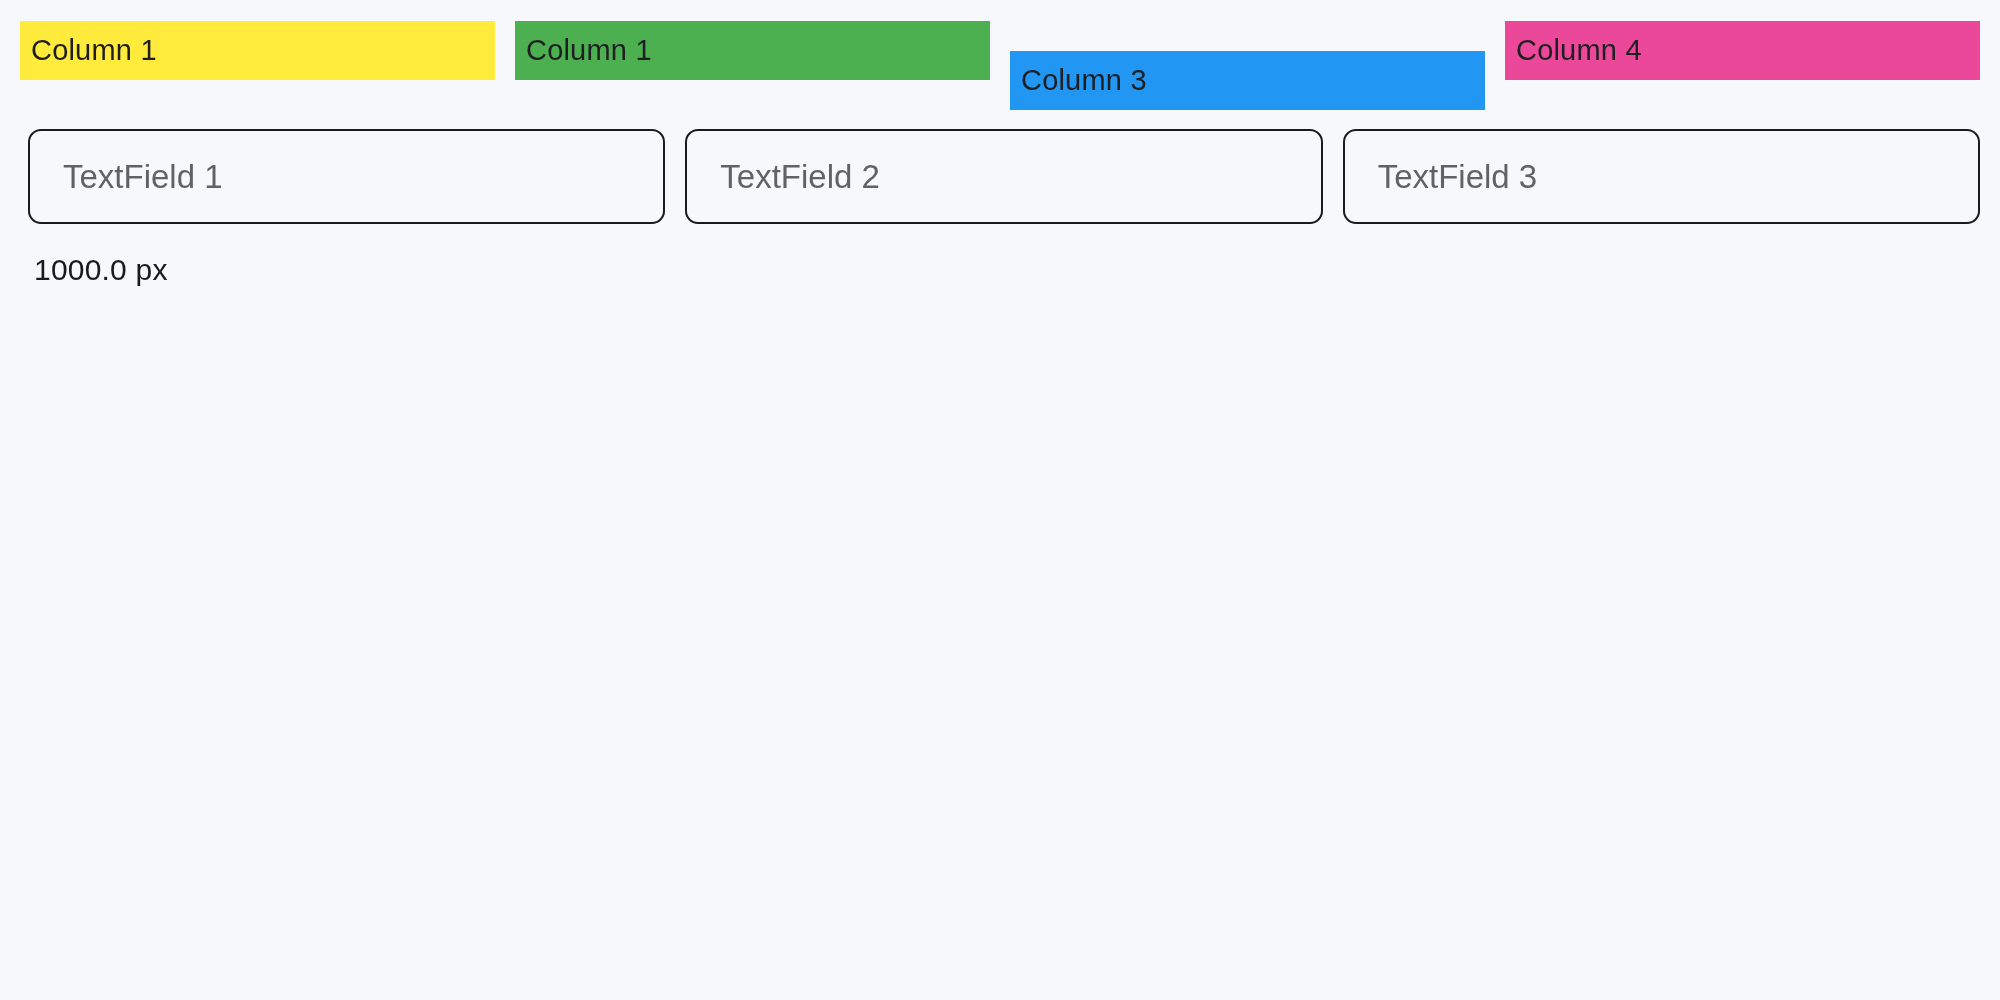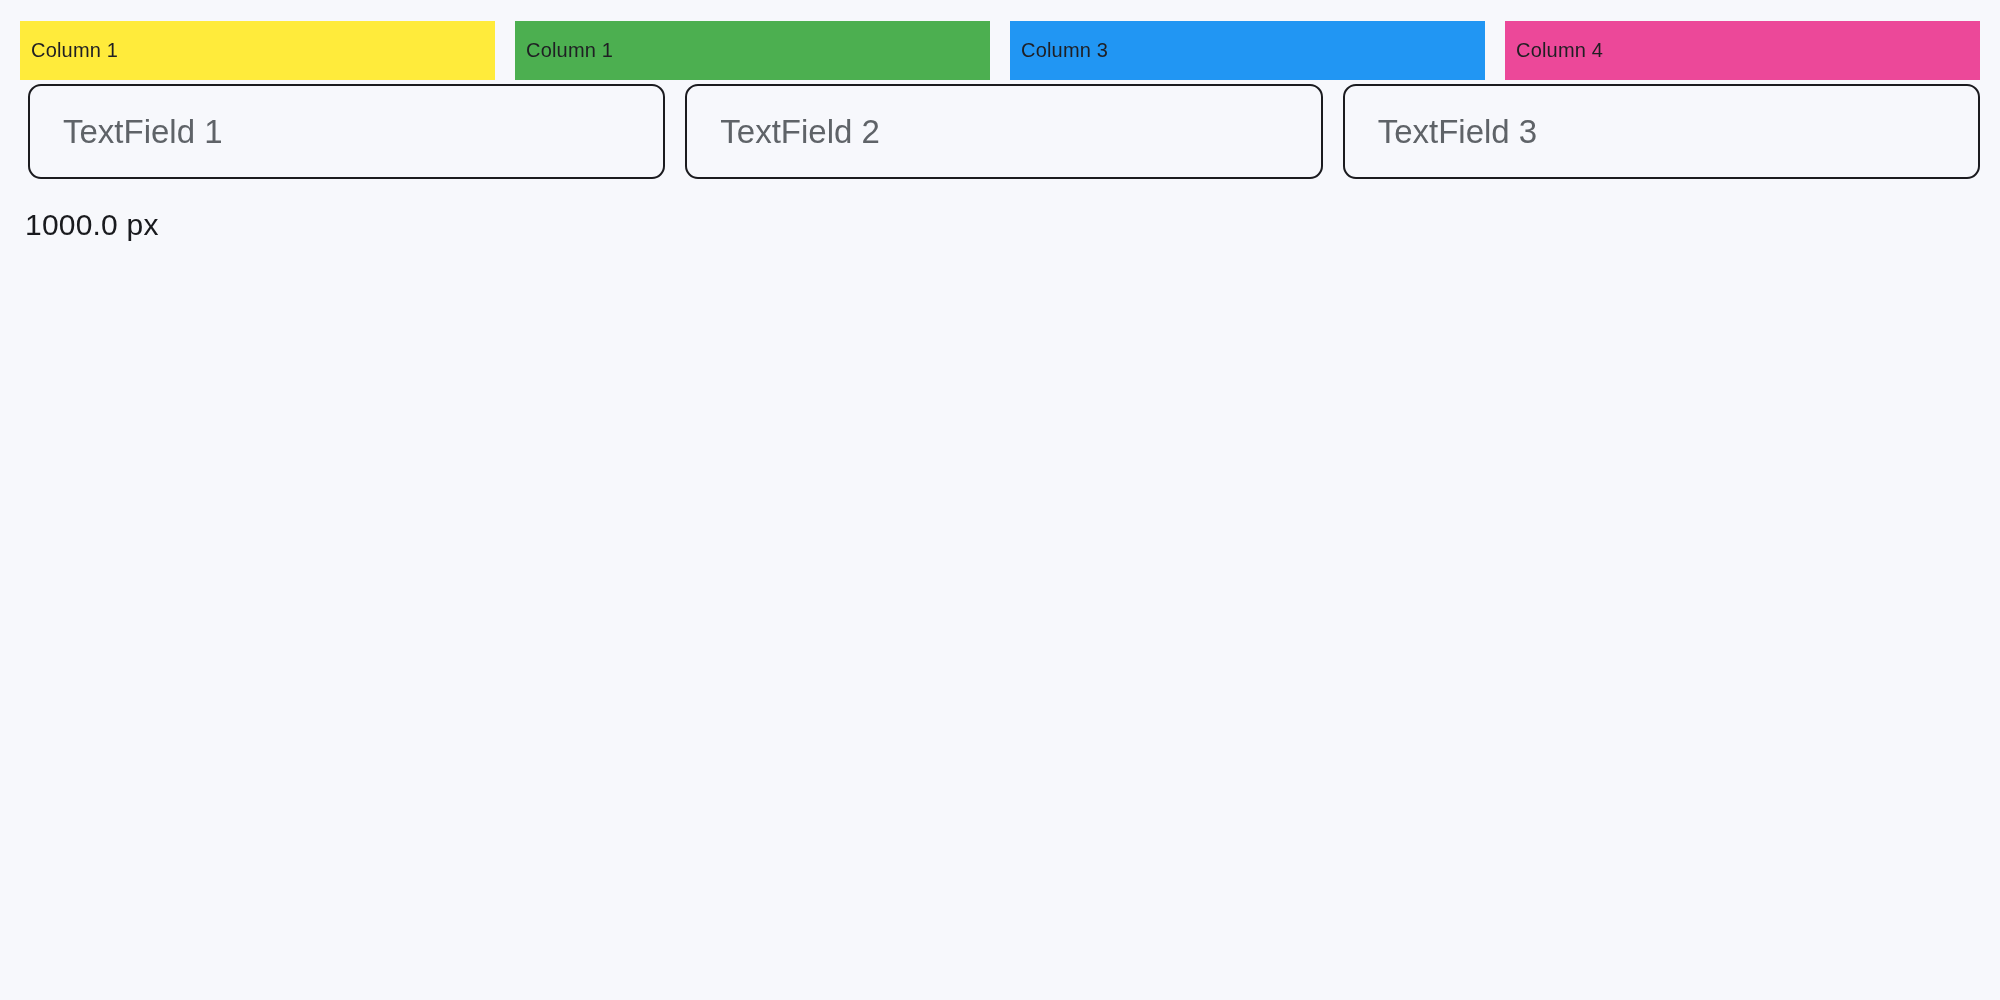--- a/index.html
+++ b/index.html
@@ -22,31 +22,31 @@
     width: 100%;
   }
   .column-block {
     flex: 1 1 0;
     height: 59px;
     display: flex;
     align-items: center;
     padding-left: 11px;
   }
   .column-label {
-    font-size: 20px;
+    font-size: 29px;
     color: #1f1f23;
     letter-spacing: 0.2px;
     white-space: nowrap;
   }
 
   .fields-row {
     display: flex;
     gap: 20px;
     width: 100%;
-    margin-top: 4px;
+    margin-top: 19px;
     padding-left: 8px;
   }
   .textfield {
     flex: 1 1 0;
     height: 95px;
     background: transparent;
     border: 2px solid #1b1b1f;
     border-radius: 13px;
     padding: 0 20px 0 33px;
     font-family: "Liberation Sans", "DejaVu Sans", sans-serif;
@@ -54,39 +54,39 @@
     color: #1b1b1f;
     outline: none;
   }
   .textfield::placeholder {
     color: #5f6368;
     opacity: 1;
   }
 
   .width-label {
     margin-top: 29px;
-    margin-left: 5px;
+    margin-left: 14px;
     font-size: 30px;
     color: #191a1e;
     letter-spacing: 0.2px;
   }
 </style>
 </head>
 <body style="background: rgb(247, 248, 252);">
 
 <div class="canvas">
 
   <div class="columns-row">
     <div class="column-block" style="background: rgb(255, 235, 59);">
       <span class="column-label">Column 1</span>
     </div>
     <div class="column-block" style="background: rgb(76, 175, 80);">
       <span class="column-label">Column 1</span>
     </div>
-    <div class="column-block" style="background: rgb(33, 150, 243);">
+    <div class="column-block" style="background: rgb(33, 150, 243); margin-top: 30px;">
       <span class="column-label">Column 3</span>
     </div>
     <div class="column-block" style="background: #ec4899;">
       <span class="column-label">Column 4</span>
     </div>
   </div>
 
   <div class="fields-row">
     <input class="textfield" type="text" placeholder="TextField 1" style="">
     <input class="textfield" type="text" placeholder="TextField 2" style="">

